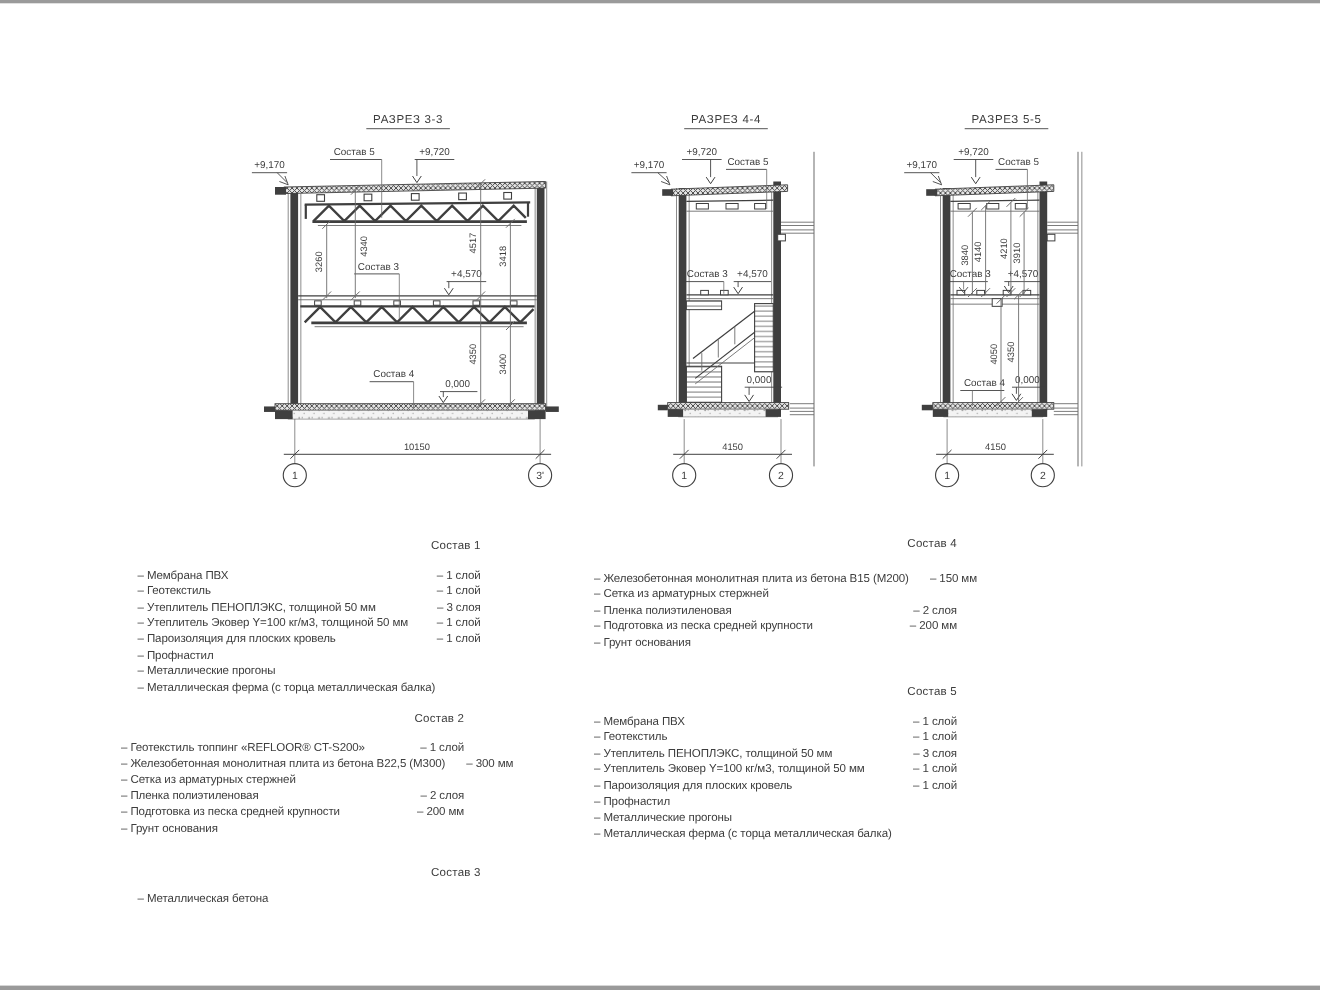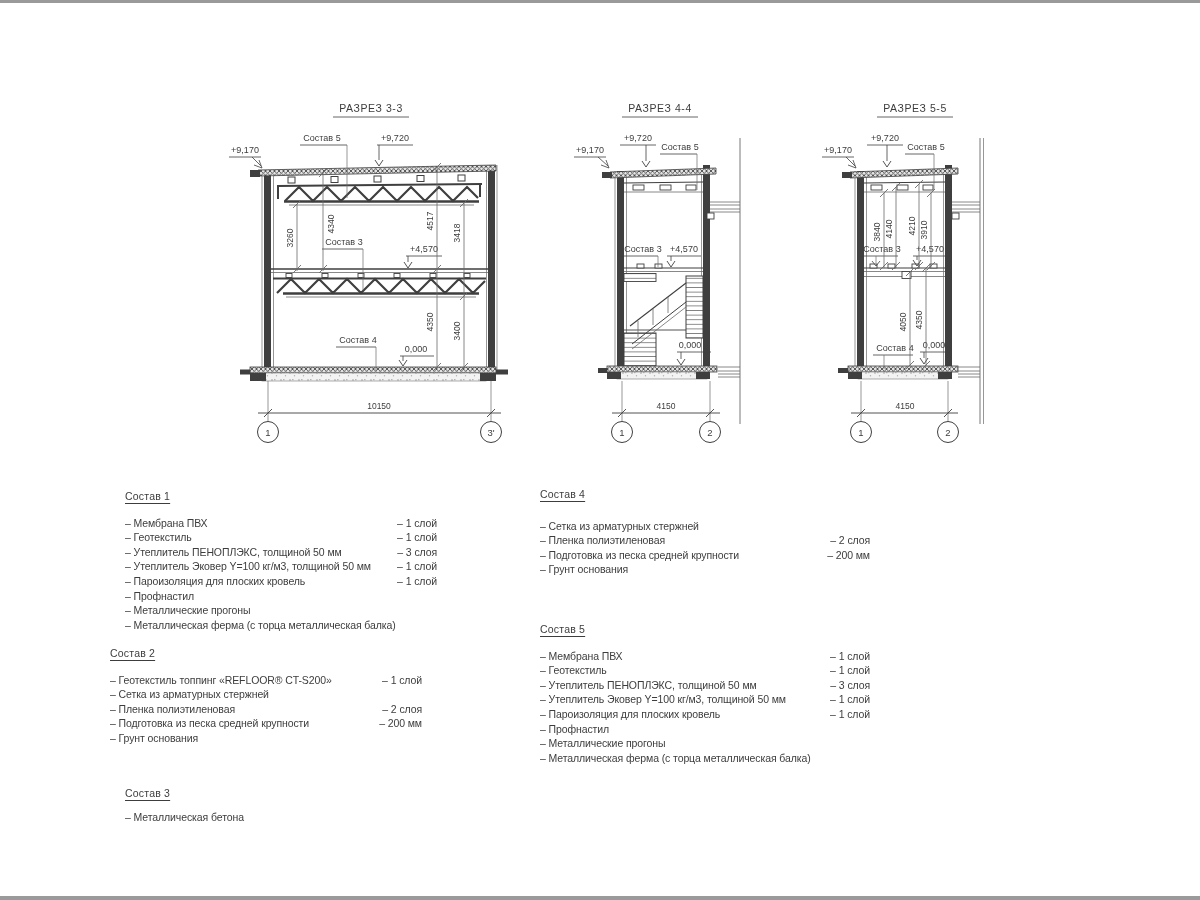--- a/index.html
+++ b/index.html
@@ -10,21 +10,21 @@
   .edge-bottom{bottom:0;height:4px}
   svg{position:absolute;top:0;left:0}
   svg text{font-family:"Liberation Sans",sans-serif;fill:#3d3d3d}
   .t-title{font-size:10.5px;letter-spacing:.6px}
   .t-lbl{font-size:9px}
   .t-dim{font-size:8.5px}
   .t-ax{font-size:9.5px}
   .ln{stroke:#3f3f3f;fill:none}
   .thin{stroke:#6a6a6a;fill:none}
   .comp{position:absolute;font-size:10.5px;line-height:14.6px;letter-spacing:-0.1px}
-  .comp-title{text-align:left;text-decoration:underline;text-underline-offset:3px;margin-bottom:12px;letter-spacing:.2px}
+  .comp-title{text-align:right;text-underline-offset:3px;margin-bottom:12px;letter-spacing:.2px}
   .comp-title.gap-lg{margin-bottom:17px}
   .comp-row{display:flex;white-space:nowrap}
   .comp-val{margin-left:auto;flex:none;width:62px;text-align:right}
 </style>
 </head>
 <body>
 
 <div class="edge edge-top"></div>
 <div class="edge edge-bottom"></div>
 
@@ -443,20 +443,24 @@
     </div>
 </div>
 
 <div class="comp" style="left:110px;top:646px;width:312px">
   <div class="comp-title">Состав 2</div>
   <div class="comp-row">
       <span>– Геотекстиль топпинг «REFLOOR® CT-S200»</span>
       <span class="comp-val">– 1 слой</span>
     </div>
   <div class="comp-row">
+      <span>– Железобетонная  монолитная плита из бетона В22,5 (М300)</span>
+      <span class="comp-val">– 300 мм</span>
+    </div>
+  <div class="comp-row">
       <span>– Сетка из арматурных стержней</span>
       <span class="comp-val"></span>
     </div>
   <div class="comp-row">
       <span>– Пленка полиэтиленовая</span>
       <span class="comp-val">– 2 слоя</span>
     </div>
   <div class="comp-row">
       <span>– Подготовка из песка средней крупности</span>
       <span class="comp-val">– 200 мм</span>
@@ -471,20 +475,24 @@
   <div class="comp-title" style="margin-bottom:9px">Состав 3</div>
   <div class="comp-row">
       <span>– Металлическая бетона</span>
       <span class="comp-val"></span>
     </div>
 </div>
 
 <div class="comp" style="left:540px;top:487px;width:330px">
   <div class="comp-title gap-lg">Состав 4</div>
   <div class="comp-row">
+      <span>– Железобетонная  монолитная плита из бетона В15 (М200)</span>
+      <span class="comp-val">– 150 мм</span>
+    </div>
+  <div class="comp-row">
       <span>– Сетка из арматурных стержней</span>
       <span class="comp-val"></span>
     </div>
   <div class="comp-row">
       <span>– Пленка полиэтиленовая</span>
       <span class="comp-val">– 2 слоя</span>
     </div>
   <div class="comp-row">
       <span>– Подготовка из песка средней крупности</span>
       <span class="comp-val">– 200 мм</span>

